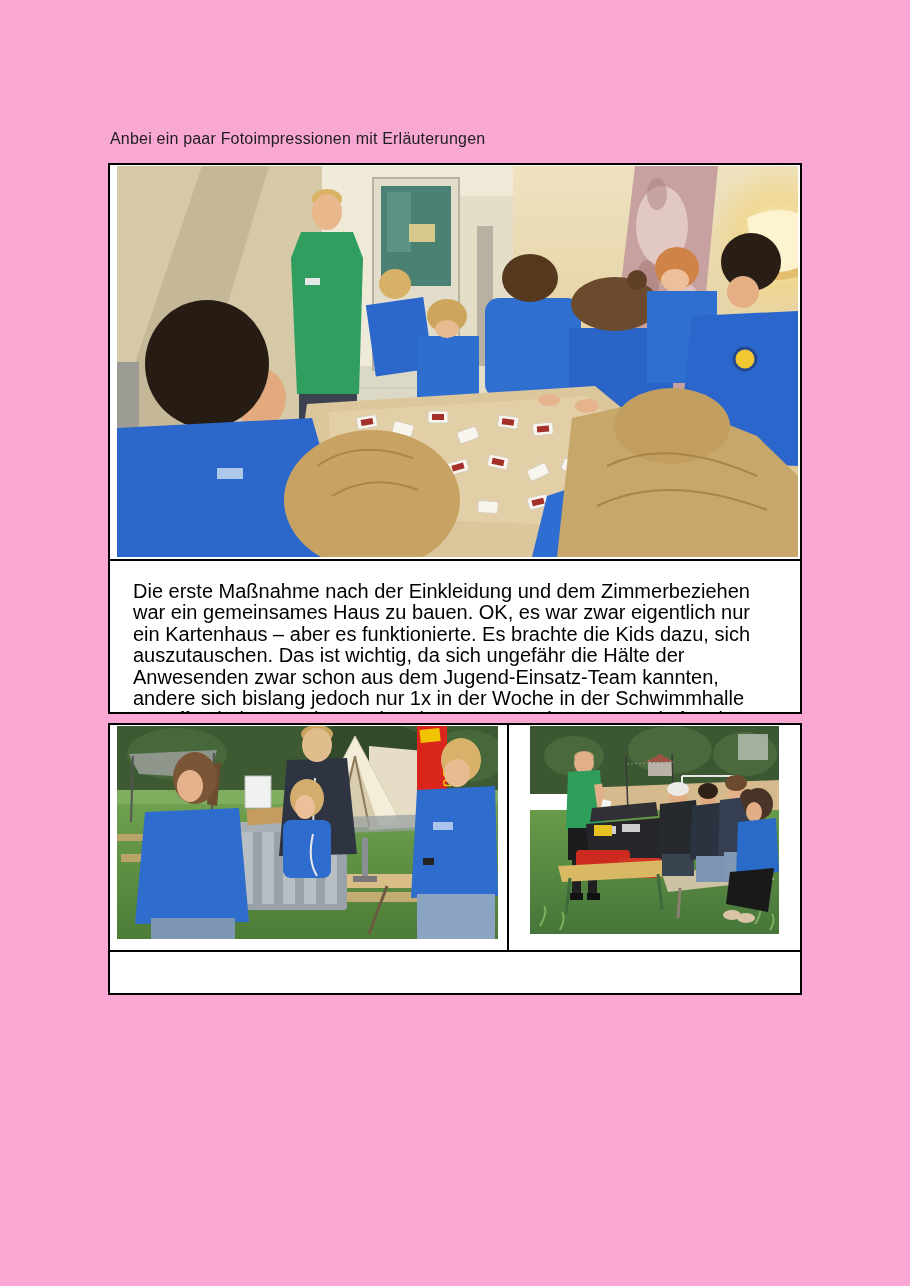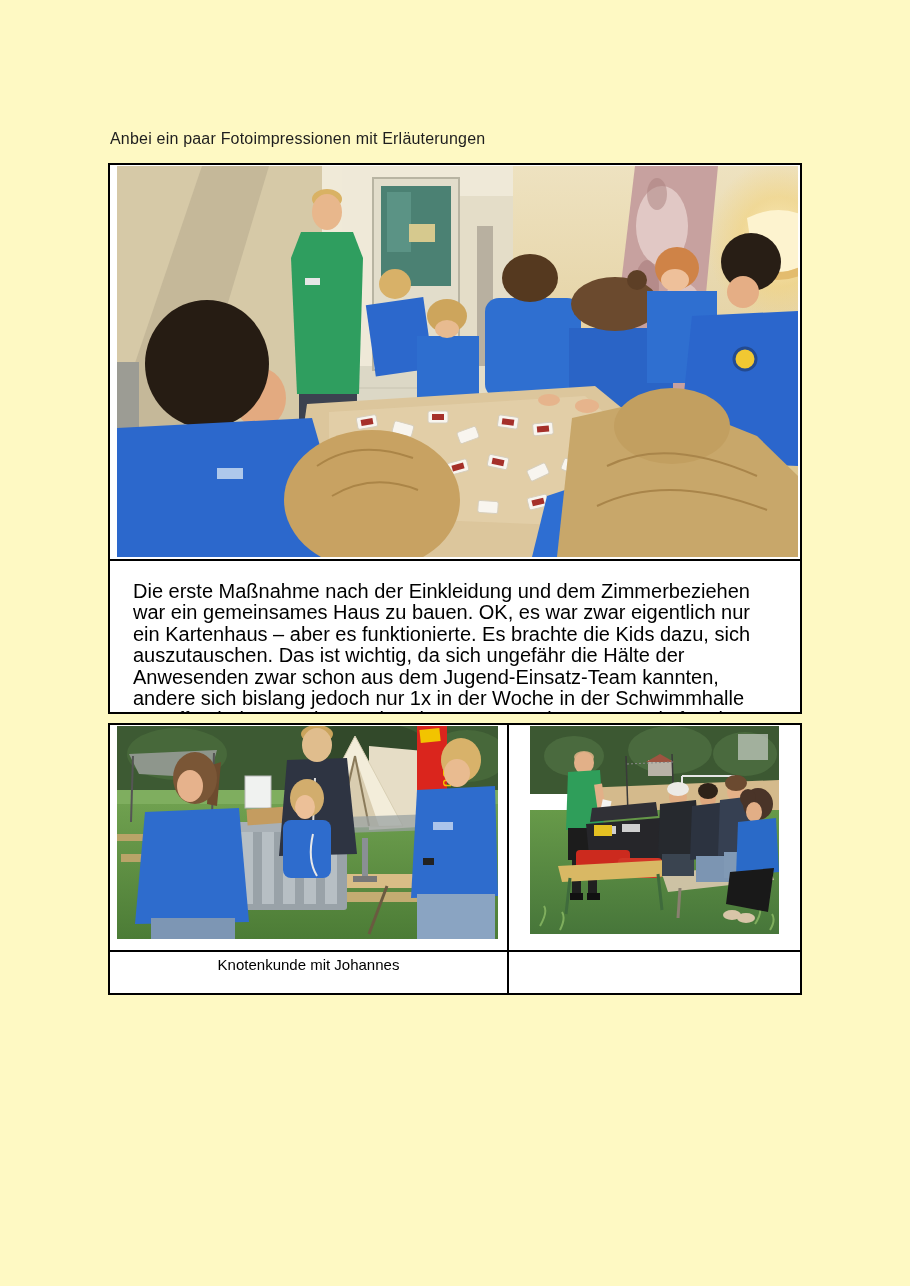--- a/index.html
+++ b/index.html
@@ -1,16 +1,16 @@
 <!DOCTYPE html>
 <html><head>
 <meta charset="utf-8">
 <style>
   html,body{margin:0;padding:0;background:#ffffff;}
-  .page{position:relative;width:910px;height:1286px;background:#fef9c3;overflow:hidden;
+  .page{position:relative;width:910px;height:1286px;background:#f9a8d4;overflow:hidden;
         font-family:"Liberation Sans", sans-serif;color:#000;}
   .heading{position:absolute;left:110px;top:130px;font-size:16px;color:#1e1e1e;letter-spacing:.2px;}
   
   .tableA{position:absolute;left:108px;top:163px;width:694px;border:2px solid #000;box-sizing:border-box;background:#fff;}
   .rowA1{height:394px;border-bottom:2px solid #000;position:relative;overflow:hidden;}
   .rowA1 svg{position:absolute;left:7px;top:1px;}
   .rowA2{height:151px;overflow:hidden;}
   .rowA2 p{margin:12px;padding:8px 14px 0 11px;font-size:20px;line-height:21.4px;color:#000;}
   
   .tableB{position:absolute;left:108px;top:723px;width:694px;height:272px;border:2px solid #000;box-sizing:border-box;
@@ -355,18 +355,15 @@
             <ellipse cx="224" cy="86" rx="8" ry="10" fill="#e2ae86"></ellipse>
             <polygon points="208,96 246,92 249,146 206,150" fill="#2a6ac8"></polygon>
             <polygon points="200,146 244,142 238,186 196,178" fill="#191919"></polygon>
             <ellipse cx="202" cy="189" rx="9" ry="5" fill="#d8c5a8"></ellipse>
             <ellipse cx="216" cy="192" rx="9" ry="5" fill="#d8c5a8"></ellipse>
           </g>
         </g>
       </svg>
     </div>
 
-    <div class="cellB cL">
-      <p class="cap">Knotenkunde mit Johannes</p>
-    </div>
   </div>
 
 </div>
 
 </body></html>

